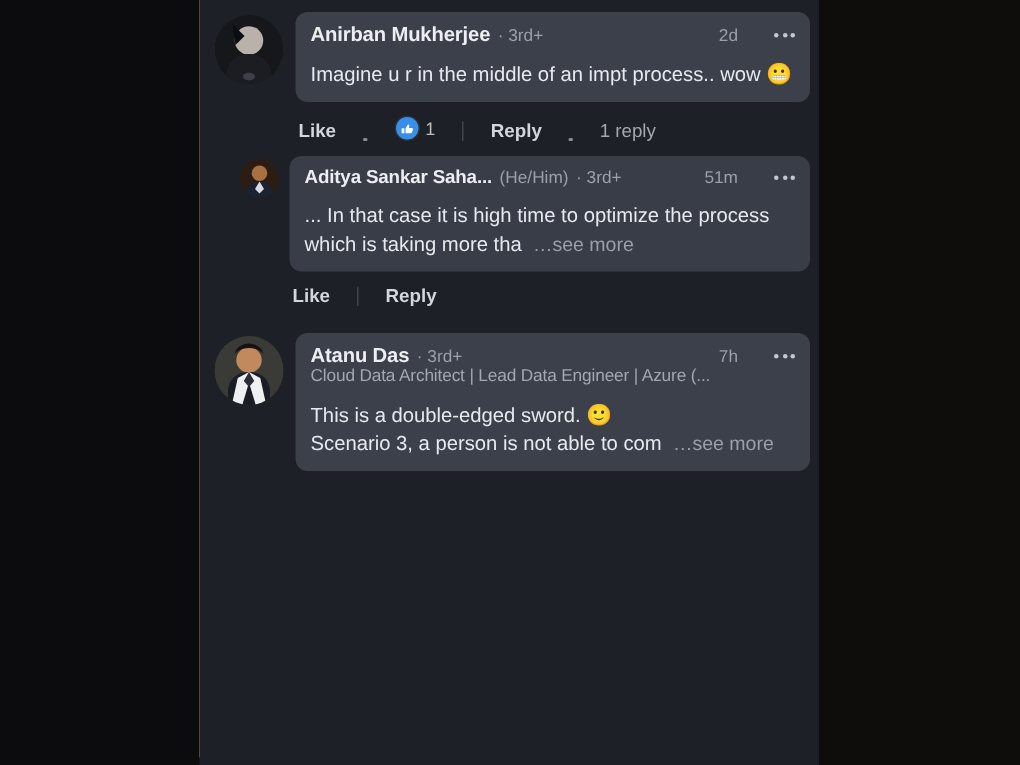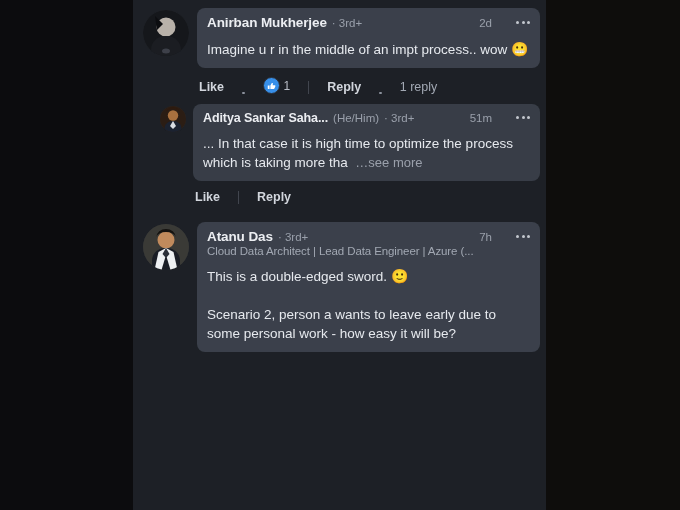--- a/index.html
+++ b/index.html
@@ -315,19 +315,19 @@
               <span class="time">7h</span>
               <span class="dots">
                   <i></i>
                   <i></i>
                   <i></i>
                 </span>
             </div>
           </div>
           <div class="subtitle">Cloud Data Architect | Lead Data Engineer | Azure (...</div>
           <div class="body"><span>This is a double-edged sword.</span> <span class="emoji">🙂</span></div>
-          <div class="body" style="margin-top:19px;">Scenario 2, person a wants to leave early due to some personal work - how easy it will be?</div>
+          <div class="body" style="margin-top:0;"><span>Scenario 3, a person is not able to com</span>&nbsp; <span class="seemore">…see more</span></div>
         </div>
       </div>
     </div>
 
   </div>
 </div>
 
 </body></html>

